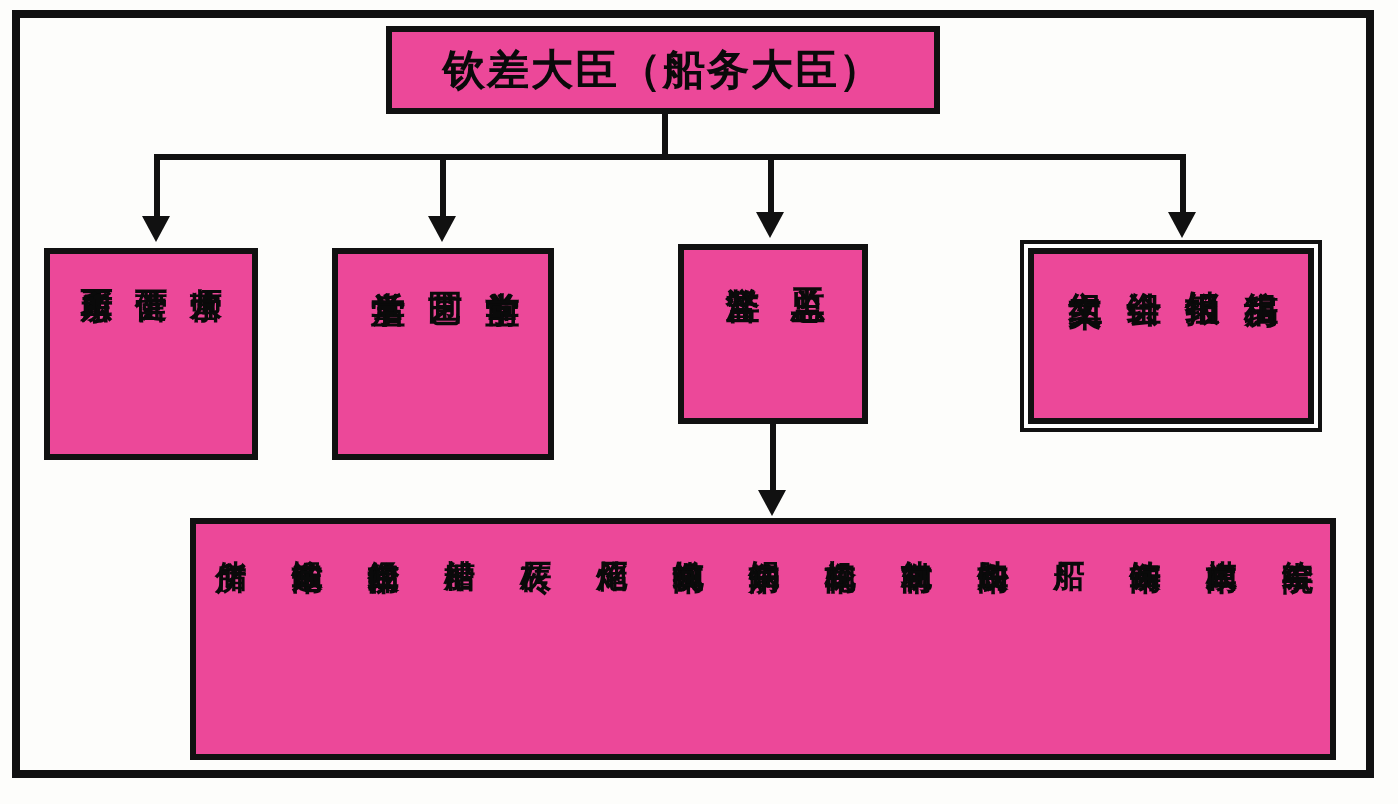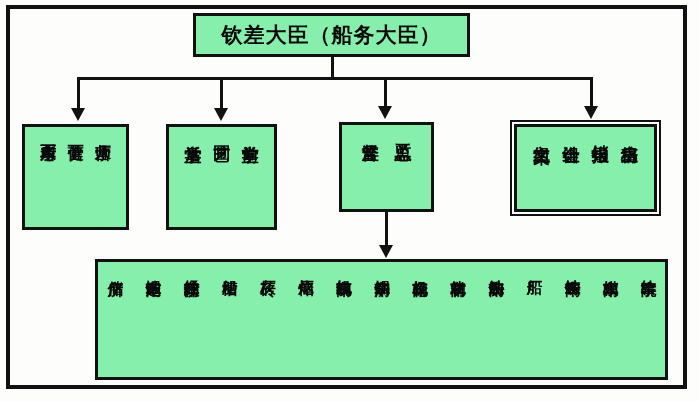--- a/index.html
+++ b/index.html
@@ -33,21 +33,21 @@
     width: 681px;
     height: 384px;
     background: #111111;
     z-index: -1;
   }
 
   .node {
     position: absolute;
     box-sizing: border-box;
     border: 3px solid #111111;
-    background: #86efac;
+    background: #ec4899;
     z-index: 3;
   }
   .node.double {
     box-shadow: 0 0 0 2px #ffffff, 0 0 0 4px #111111;
   }
 
   
   #node-root {
     display: flex;
     align-items: center;

